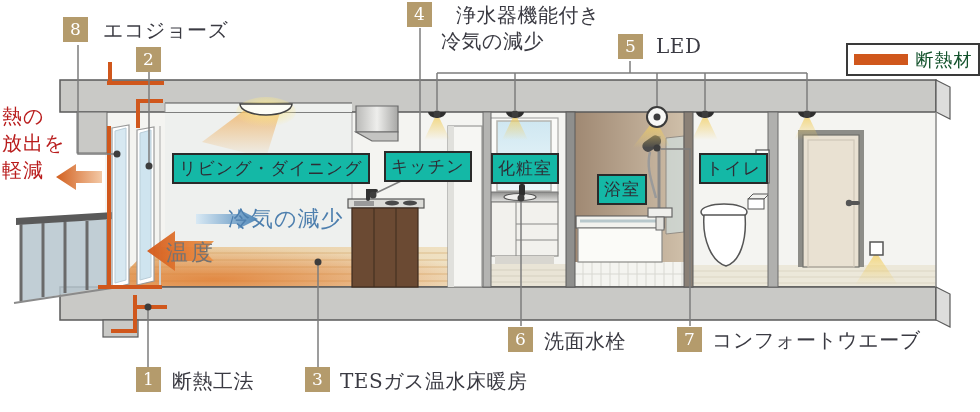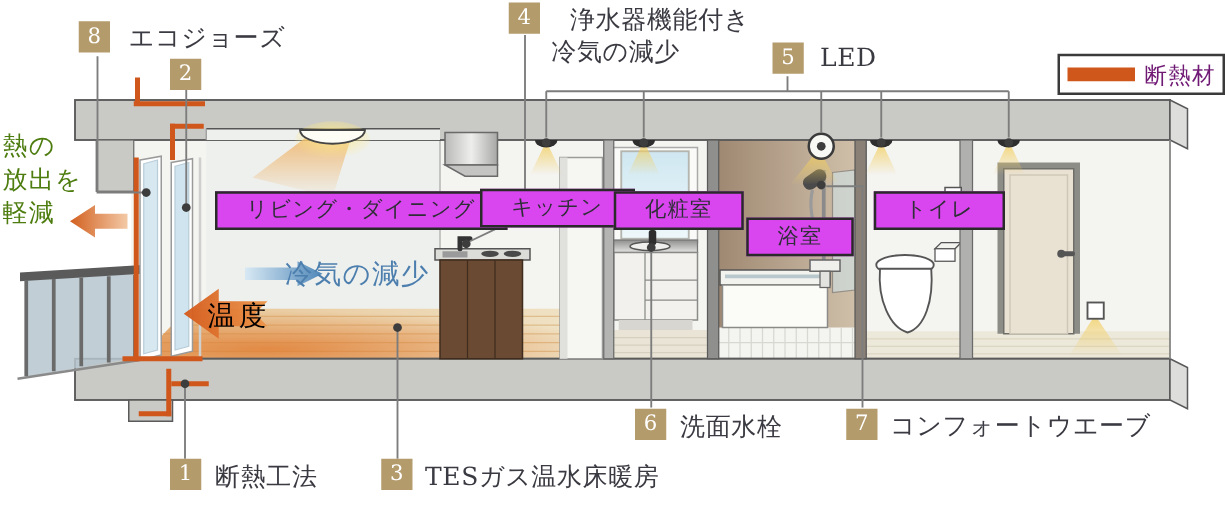--- a/index.html
+++ b/index.html
@@ -3,29 +3,29 @@
 <meta charset="utf-8">
 <style>
   html,body{margin:0;padding:0;background:#fff;}
   #stage{position:relative;width:980px;height:412px;background:#fff;overflow:hidden;
          font-family:"DejaVu Serif","Liberation Serif",serif;}
   #stage svg{position:absolute;left:0;top:0;z-index:1;}
   .abs{position:absolute;z-index:2;white-space:nowrap;}
   .badge{position:absolute;z-index:3;width:25px;height:25px;background:#b49b6c;color:#fff;
          display:flex;align-items:center;justify-content:center;font-size:17px;line-height:1;}
   .callout{font-size:20px;color:#3a3a42;letter-spacing:.5px;}
-  .room-label{position:absolute;z-index:2;background:#d946ef;border:2px solid #2a2a2a;
-              padding:2px 23px;font-size:17px;color:#2e2e36;letter-spacing:1px;line-height:1.35;}
-  .heat-text{font-size:20px;line-height:27px;color:#4d7c0f;letter-spacing:1px;}
+  .room-label{position:absolute;z-index:2;background:#14b8a6;border:2px solid #2a2a2a;
+              padding:2px 5px;font-size:17px;color:#2e2e36;letter-spacing:1px;line-height:1.35;}
+  .heat-text{font-size:20px;line-height:27px;color:#b91c1c;letter-spacing:1px;}
   .cold-text{font-size:22px;color:#4d7fae;letter-spacing:1px;text-align:right;}
-  .temp-text{font-size:22px;color:#000000;letter-spacing:3px;z-index:3;}
+  .temp-text{font-size:22px;color:#737373;letter-spacing:3px;z-index:3;}
   .legend{position:absolute;z-index:3;display:flex;align-items:center;justify-content:center;
           gap:8px;background:#fff;border:2px solid #3a3a3a;}
   .legend .bar{width:54px;height:11px;background:#d0571c;}
-  .legend .lbl{font-size:18px;color:#701a75;letter-spacing:1px;}
+  .legend .lbl{font-size:18px;color:#14532d;letter-spacing:1px;}
 </style>
 </head>
 <body>
 
 <div id="stage">
 
 <svg width="980" height="412" viewBox="0 0 980 412">
   <defs>
     <linearGradient id="downGlow" x1="0" y1="0" x2="0" y2="1">
       <stop offset="0" stop-color="#f2ce5e" stop-opacity=".95"></stop>

